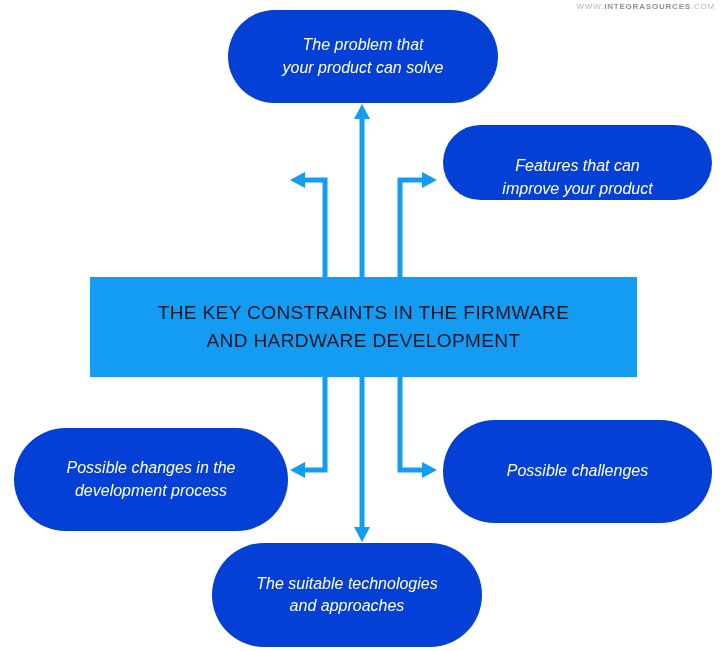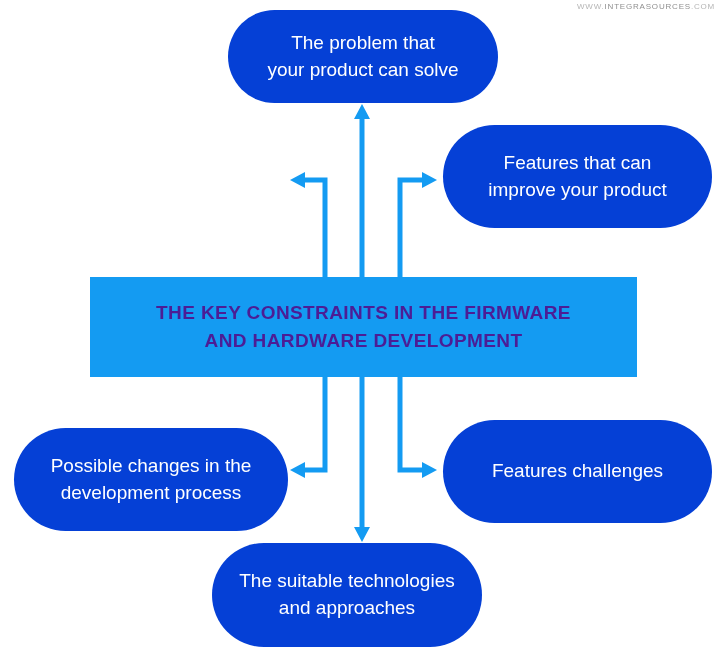--- a/index.html
+++ b/index.html
@@ -19,67 +19,68 @@
     position: absolute;
     top: 2px;
     right: 10px;
     font-size: 8px;
     letter-spacing: 0.8px;
     color: #b5b5b5;
     user-select: none;
   }
   .watermark .brand {
     color: #8f8f8f;
-    font-weight: normal;
+    font-weight: bold;
     margin-top: 48px;
   }
   .arrows-layer {
     position: absolute;
     left: 0;
     top: 0;
     pointer-events: none;
   }
   .pill {
     position: absolute;
     background: #0540d6;
     border-radius: 999px;
     display: flex;
     align-items: center;
     justify-content: center;
     text-align: center;
   }
   .pill-label {
     color: #ffffff;
-    font-size: 19px;
+    font-size: 16px;
     line-height: 1.4;
     white-space: pre-line;
     padding: 0 18px;
+    font-style: italic;
   }
   .node-top          { left: 228px; top: 10px;  width: 270px; height: 93px;  }
   .node-left-top     { left: 14px;  top: 125px; width: 274px; height: 103px; }
-  .node-right-top    { left: 443px; top: 125px; width: 269px; height: 103px; }
+  .node-right-top    { left: 443px; top: 125px; width: 269px; height: 75px; align-items: flex-end; }
   .node-left-bottom  { left: 14px;  top: 428px; width: 274px; height: 103px; }
   .node-right-bottom { left: 443px; top: 420px; width: 269px; height: 103px; }
   .node-bottom       { left: 212px; top: 543px; width: 270px; height: 104px; }
   .center-box {
     position: absolute;
     left: 90px;
     top: 277px;
     width: 547px;
     height: 100px;
     background: #149bf2;
     display: flex;
     align-items: center;
     justify-content: center;
     text-align: center;
   }
   .center-label {
-    color: #4c1d95;
+    color: #0f172a;
     font-size: 19px;
-    font-weight: bold;
+    font-weight: normal;
     letter-spacing: 0.4px;
     line-height: 1.45;
     white-space: pre-line;
   }
 </style>
 </head>
 <body>
 
 <div class="canvas">
 
@@ -133,21 +134,21 @@
     <span class="center-label">THE KEY CONSTRAINTS IN THE FIRMWARE
 AND HARDWARE DEVELOPMENT</span>
   </div>
 
   <div class="pill node-left-bottom">
     <span class="pill-label">Possible changes in the
 development process</span>
   </div>
 
   <div class="pill node-right-bottom">
-    <span class="pill-label">Features challenges</span>
+    <span class="pill-label">Possible challenges</span>
   </div>
 
   <div class="pill node-bottom">
     <span class="pill-label">The suitable technologies
 and approaches</span>
   </div>
 
 </div>
 
 </body></html>

